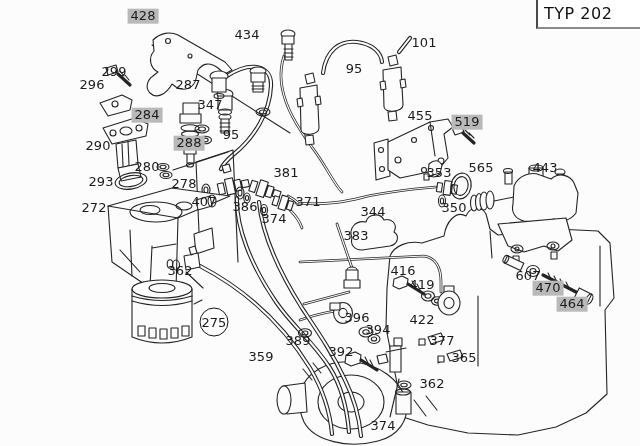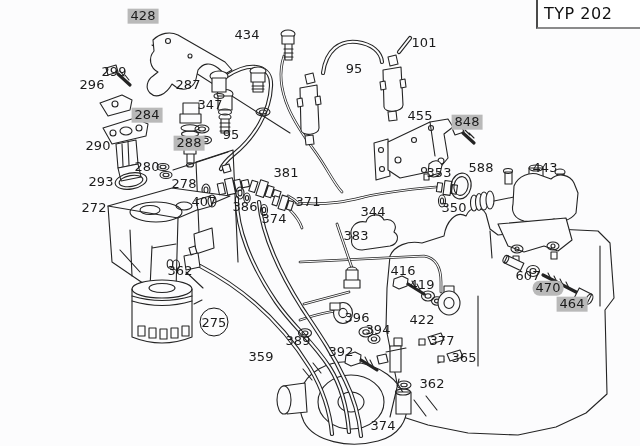--- a/index.html
+++ b/index.html
@@ -385,39 +385,39 @@
       <div class="part-label plain" style="left: 94px; top: 208px;">272</div>
       <div class="part-label plain" style="left: 204px; top: 202px;">407</div>
       <div class="part-label plain" style="left: 231px; top: 135px;">95</div>
       <div class="part-label plain" style="left: 354px; top: 69px;">95</div>
       <div class="part-label plain" style="left: 424px; top: 43px;">101</div>
       <div class="part-label plain" style="left: 286px; top: 173px;">381</div>
       <div class="part-label plain" style="left: 245px; top: 207px;">386</div>
       <div class="part-label plain" style="left: 274px; top: 219px;">374</div>
       <div class="part-label plain" style="left: 308px; top: 202px;">371</div>
       <div class="part-label plain" style="left: 420px; top: 116px;">455</div>
-      <div class="part-label highlight" style="left: 467px; top: 122px;">848</div>
+      <div class="part-label highlight" style="left: 467px; top: 122px;">519</div>
       <div class="part-label plain" style="left: 439px; top: 173px;">353</div>
-      <div class="part-label plain" style="left: 481px; top: 168px;">588</div>
+      <div class="part-label plain" style="left: 481px; top: 168px;">565</div>
       <div class="part-label plain" style="left: 545px; top: 168px;">443</div>
       <div class="part-label plain" style="left: 373px; top: 212px;">344</div>
       <div class="part-label plain" style="left: 454px; top: 208px;">350</div>
       <div class="part-label plain" style="left: 356px; top: 236px;">383</div>
       <div class="part-label plain" style="left: 403px; top: 271px;">416</div>
       <div class="part-label plain" style="left: 422px; top: 285px;">419</div>
       <div class="part-label plain" style="left: 422px; top: 320px;">422</div>
       <div class="part-label plain" style="left: 357px; top: 318px;">396</div>
       <div class="part-label plain" style="left: 378px; top: 330px;">394</div>
       <div class="part-label plain" style="left: 341px; top: 352px;">392</div>
       <div class="part-label plain" style="left: 442px; top: 341px;">377</div>
       <div class="part-label plain" style="left: 464px; top: 358px;">365</div>
       <div class="part-label plain" style="left: 432px; top: 384px;">362</div>
       <div class="part-label plain" style="left: 180px; top: 271px;">362</div>
       <div class="part-label plain" style="left: 298px; top: 341px;">389</div>
       <div class="part-label plain" style="left: 261px; top: 357px;">359</div>
       <div class="part-label plain" style="left: 383px; top: 426px;">374</div>
       <div class="part-label circle-black" style="left: 214px; top: 294px; margin-top: 28px;">275</div>
       <div class="part-label plain" style="left: 528px; top: 276px;">607</div>
-      <div class="part-label highlight" style="left: 548px; top: 288px; border-radius: 7px;">470</div>
+      <div class="part-label highlight" style="left: 548px; top: 288px;">470</div>
       <div class="part-label highlight" style="left: 572px; top: 304px;">464</div>
     </div>
 
 </div>
 
 </body></html>

